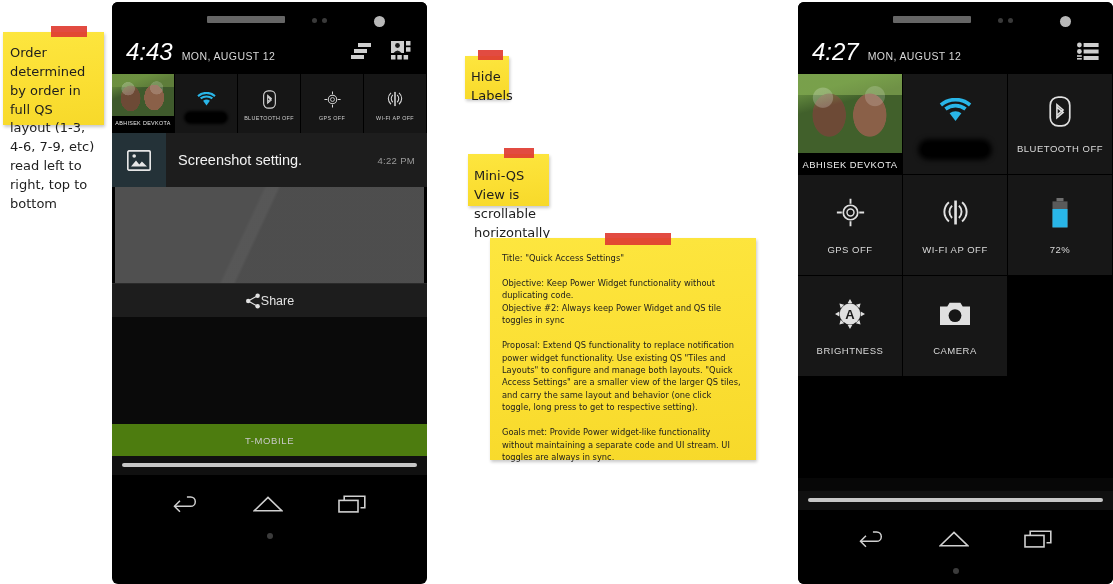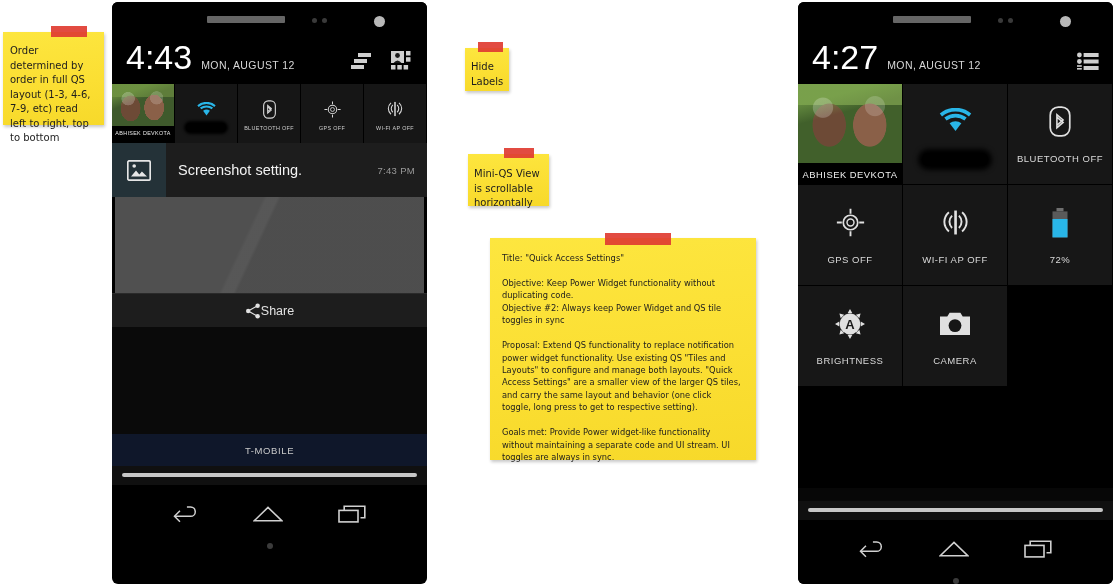--- a/index.html
+++ b/index.html
@@ -38,21 +38,21 @@
     width: 11px; height: 11px; border-radius: 50%; background: #b8b8b8;
   }
 
   
   .qs-header {
     display: flex; align-items: flex-end; justify-content: space-between;
     padding: 4px 14px 10px 14px;
     background: #000;
   }
   .clock-block { display: flex; align-items: baseline; }
-  .clock-time { color: #fff; font-size: 34px; font-weight: 300; letter-spacing: 0px; line-height: 1; }
+  .clock-time { color: #fff; font-size: 24px; font-weight: 300; letter-spacing: 0px; line-height: 1; font-style: italic; }
   .clock-date { color: #d8d8d8; font-size: 10.5px; letter-spacing: .4px; margin-left: 9px; text-transform: uppercase; }
   .header-icons { display: flex; align-items: center; gap: 16px; padding-bottom: 3px; }
   .hdr-icon { cursor: pointer; display: block; }
 
   
   .mini-qs {
     display: flex; height: 59px; background: #0e0e0e;
     overflow: hidden;
   }
   .mini-tile {
@@ -110,21 +110,21 @@
     background: linear-gradient(115deg, rgba(255,255,255,.035) 0 42%, rgba(255,255,255,.07) 43% 46%, rgba(255,255,255,.02) 47% 100%);
   }
   .notif-action {
     background: #1d1d1d; height: 34px; display: flex; align-items: center; justify-content: center; 
     border-top: 1px solid #2a2a2a; cursor: pointer;
   }
   .notif-action span { color: #e2e2e2; font-size: 12.5px; }
 
   
   .shade-filler { flex: 1; background: #0a0a0a; }
-  .carrier-bar { background:#0f172a; text-align:center; padding: 6px 0 8px; }
+  .carrier-bar { background:#4d7c0f; text-align:center; padding: 6px 0 8px; }
   .carrier-bar span { color:#c9c9c9; font-size: 9.5px; letter-spacing: .6px; }
   .drag-handle-bar {
     background: #101010; padding: 7px 10px 8px; 
   }
   .drag-handle-bar i { display:block; height: 4px; background: #c6c6c6; border-radius: 2px; }
 
   
   .navbar {
     height: 58px; background: #000; display: flex; align-items: center; justify-content: space-around;
     padding: 0 34px;
@@ -181,25 +181,25 @@
     background: linear-gradient(175deg,#fde63f 0%, #fbdf33 55%, #f7d92a 100%);
     color: #1d1d1d;
     box-shadow: 1px 2px 3px rgba(0,0,0,.22);
   }
   .tape {
     position: absolute; top: -6px; left: 50%; transform: translateX(-50%);
     width: 46px; height: 13px; background: #e03c31; opacity: .92;
   }
   .sticky .note-txt {
     font-family: "DejaVu Sans", sans-serif;
-    font-size: 10px; line-height: 1.45; white-space: pre-wrap;
+    font-size: 13px; line-height: 1.45; white-space: pre-wrap;
   }
   #note-order { left: 3px;  top: 32px;  width: 101px; height: 93px; padding: 12px 7px 6px 7px; }
   #note-order .tape { left: 48px; transform: none; width: 36px; height: 11px;}
-  #note-hide  { left: 465px; top: 48px; width: 44px;  height: 43px; padding: 12px 5px 4px 6px; }
+  #note-hide  { left: 465px; top: 56px; width: 44px;  height: 43px; padding: 12px 5px 4px 6px; }
   #note-hide .tape { left: 13px; transform: none; width: 25px; height: 10px;}
   #note-mini  { left: 468px; top: 154px; width: 81px; height: 52px; padding: 13px 5px 4px 6px; }
   #note-mini .tape { left: 36px; transform: none; width: 30px; height: 10px;}
   #note-proposal {
     left: 490px; top: 238px; width: 266px; height: 222px; padding: 14px 14px 10px 12px;
   }
   #note-proposal .tape { left: 115px; transform:none; width: 66px; height: 12px; top:-5px;}
   #note-proposal .note-txt { font-size: 8.3px; line-height: 1.5; }
 </style>
 </head>
@@ -297,21 +297,21 @@
     <div class="notif">
       <div class="notif-icon-wrap">
         <svg width="24" height="21" viewBox="0 0 24 21">
           <rect x="0.8" y="0.8" width="22.4" height="19.4" rx="1.5" fill="none" stroke="#e6e6e6" stroke-width="1.7"></rect>
           <path d="M4 16.5l5-6 3.3 4 2.6-3 5.1 5z" fill="#e6e6e6"></path>
           <circle cx="7.2" cy="6" r="1.8" fill="#e6e6e6"></circle>
         </svg>
       </div>
       <div class="notif-body">
         <div class="notif-title">Screenshot setting.</div>
-        <div class="notif-time">7:43 PM</div>
+        <div class="notif-time">4:22 PM</div>
       </div>
     </div>
     <div class="notif-preview"></div>
     <div class="notif-action">
       <svg width="16" height="16" viewBox="0 0 18 18">
         <circle cx="14.2" cy="3.2" r="2.5" fill="#e2e2e2"></circle>
         <circle cx="3.6" cy="9" r="2.5" fill="#e2e2e2"></circle>
         <circle cx="14.2" cy="14.8" r="2.5" fill="#e2e2e2"></circle>
         <path d="M5.6 7.9l7-4M5.6 10.1l7 4" stroke="#e2e2e2" stroke-width="1.3"></path>
       </svg>

